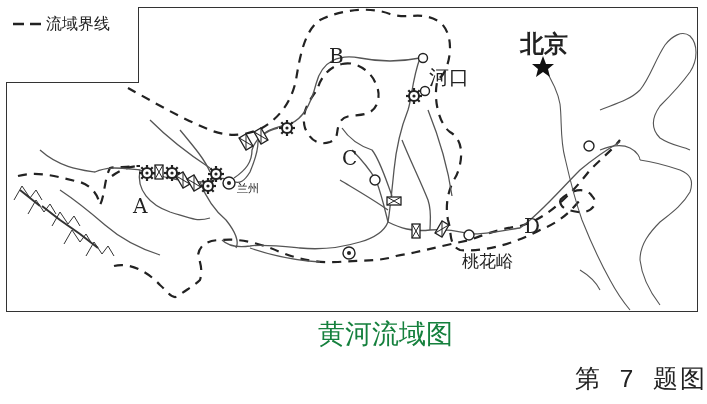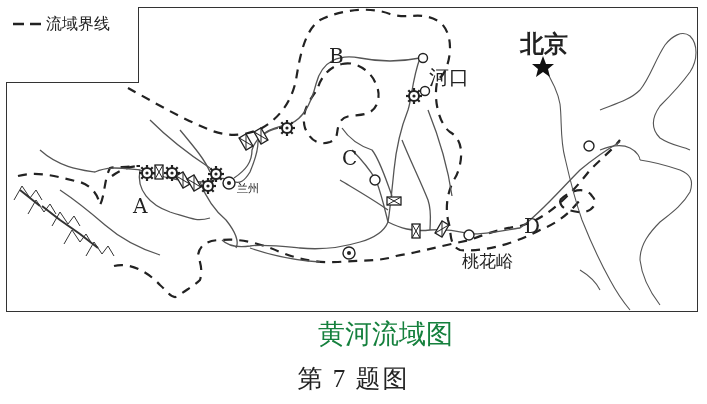--- a/index.html
+++ b/index.html
@@ -6,21 +6,21 @@
     body { width: 707px; height: 404px; position: relative; overflow: hidden; font-family: "DejaVu Serif", serif; }
     #map-frame { position: absolute; left: 6px; top: 7px; width: 692px; height: 305px; border: 1.5px solid #333; box-sizing: border-box; background: #fff; }
     #map-svg { position: absolute; left: 0; top: 0; }
     #legend { position: absolute; left: 6px; top: 7px; width: 133px; height: 76px; border-right: 1.5px solid #333; border-bottom: 1.5px solid #333; background: #fff; box-sizing: border-box; }
     .legend-row { position: absolute; left: 6px; height: 22px; display: flex; align-items: center; }
     .legend-sym { width: 34px; height: 18px; display: flex; align-items: center; justify-content: center; }
     .legend-label { font-family: "DejaVu Sans", sans-serif; font-size: 16px; color: #222; }
     .map-label { position: absolute; font-family: "DejaVu Serif", serif; color: #222; }
     .map-label.sans { font-family: "DejaVu Sans", sans-serif; }
     #caption-title { position: absolute; left: 0; width: 707px; top: 316px; text-align: center; font-size: 27px; color: #15803d; font-family: "DejaVu Serif", serif; padding-left: 32px; }
-    #caption-sub { position: absolute; left: 0; width: 707px; top: 362px; text-align: center; font-size: 25px; color: #222; font-family: Liberation Serif, serif; letter-spacing: 2px; }
+    #caption-sub { position: absolute; left: 0; width: 707px; top: 362px; text-align: right; font-size: 25px; color: #222; font-family: Liberation Mono, monospace; letter-spacing: 2px; }
   </style>
 </head>
 <body>
 
 <div id="map-frame"></div>
 
 <svg id="map-svg" width="707" height="404" viewBox="0 0 707 404">
   <defs>
     <g id="gear">
       <circle cx="0" cy="0" r="5" fill="#fff" stroke="#222" stroke-width="2"></circle>

